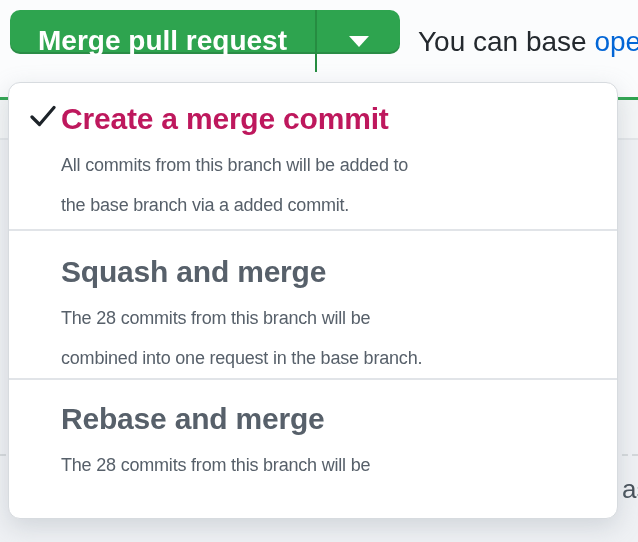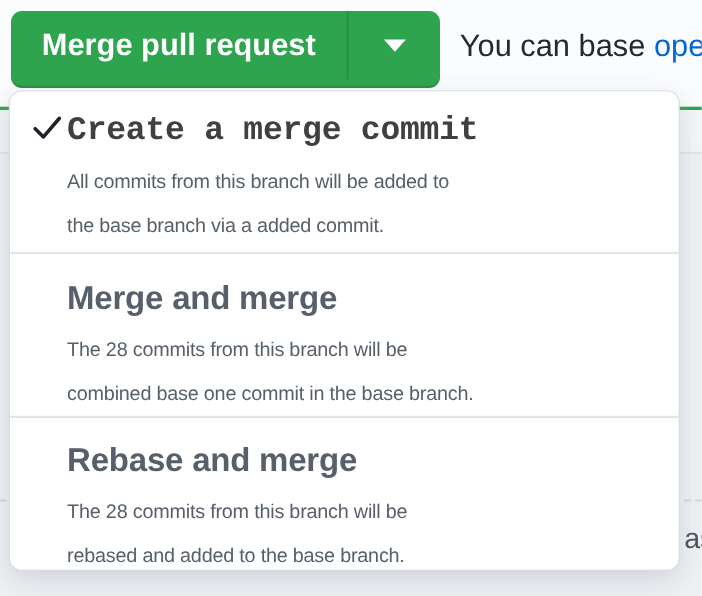--- a/index.html
+++ b/index.html
@@ -29,21 +29,21 @@
     position: absolute; left: 0; top: 454px; width: 638px; height: 0;
     border-top: 2px dashed #d4d8db; z-index: 1;
   }
   .u-partial-text {
     position: absolute; left: 622px; top: 474px; z-index: 1;
     font-size: 26px; color: #47515a; white-space: nowrap;
   }
 
   
   .btn-group {
-    position: absolute; left: 10px; top: 10px; height: 70px;
+    position: absolute; left: 10px; top: 10px; height: 44px;
     display: flex; z-index: 4;
     border-radius: 10px;
     box-shadow: inset 0 -2px 0 rgba(27,31,35,0.18);
     background: #2ea44f;
   }
   .btn-merge {
     width: 305px; height: 62px;
     display: flex; align-items: center; justify-content: center;
     color: #ffffff; font-size: 28px; font-weight: bold;
     border-radius: 10px 0 0 10px;
@@ -91,21 +91,21 @@
     overflow: hidden;
   }
   .menu-item.it-1 { height: 146px; }
   .menu-item.it-2 { height: 149px; padding-top: 24px; border-top: 2px solid #e1e4e8; }
   .menu-item.it-3 { height: 140px; padding-top: 22px; border-top: 2px solid #e1e4e8; }
   .mi-title {
     font-size: 30px; line-height: 34px; font-weight: bold;
     color: #57606a; letter-spacing: -0.2px;
     margin: 0 0 9px 0; white-space: nowrap;
   }
-  .menu-item.selected .mi-title { color: #404040; font-family: Liberation Mono, monospace; }
+  .menu-item.selected .mi-title { color: #be185d; }
   .mi-desc {
     font-size: 18px; line-height: 40px;
     color: #57606a; letter-spacing: -0.2px; white-space: nowrap;
   }
   .check {
     position: absolute; left: 21px; top: 22px;
     width: 26px; height: 22px;
   }
 
   .nowrap { white-space: nowrap; }
@@ -137,28 +137,27 @@
       <path d="M2 12 L9.5 19.5 L24 2.5" fill="none" stroke="#1d2329" stroke-width="3.2" stroke-linecap="round" stroke-linejoin="round"></path>
     </svg>
     <div class="mi-title">Create a merge commit</div>
     <div class="mi-desc">
       <div class="nowrap">All commits from this branch will be added to</div>
       <div class="nowrap">the base branch via a added commit.</div>
     </div>
   </div>
 
   <div class="menu-item it-2">
-    <div class="mi-title">Merge and merge</div>
+    <div class="mi-title">Squash and merge</div>
     <div class="mi-desc">
       <div class="nowrap">The 28 commits from this branch will be</div>
-      <div class="nowrap">combined base one commit in the base branch.</div>
+      <div class="nowrap">combined into one request in the base branch.</div>
     </div>
   </div>
 
   <div class="menu-item it-3">
     <div class="mi-title">Rebase and merge</div>
     <div class="mi-desc">
       <div class="nowrap">The 28 commits from this branch will be</div>
-      <div class="nowrap">rebased and added to the base branch.</div>
     </div>
   </div>
 
 </div>
 
 </body></html>

